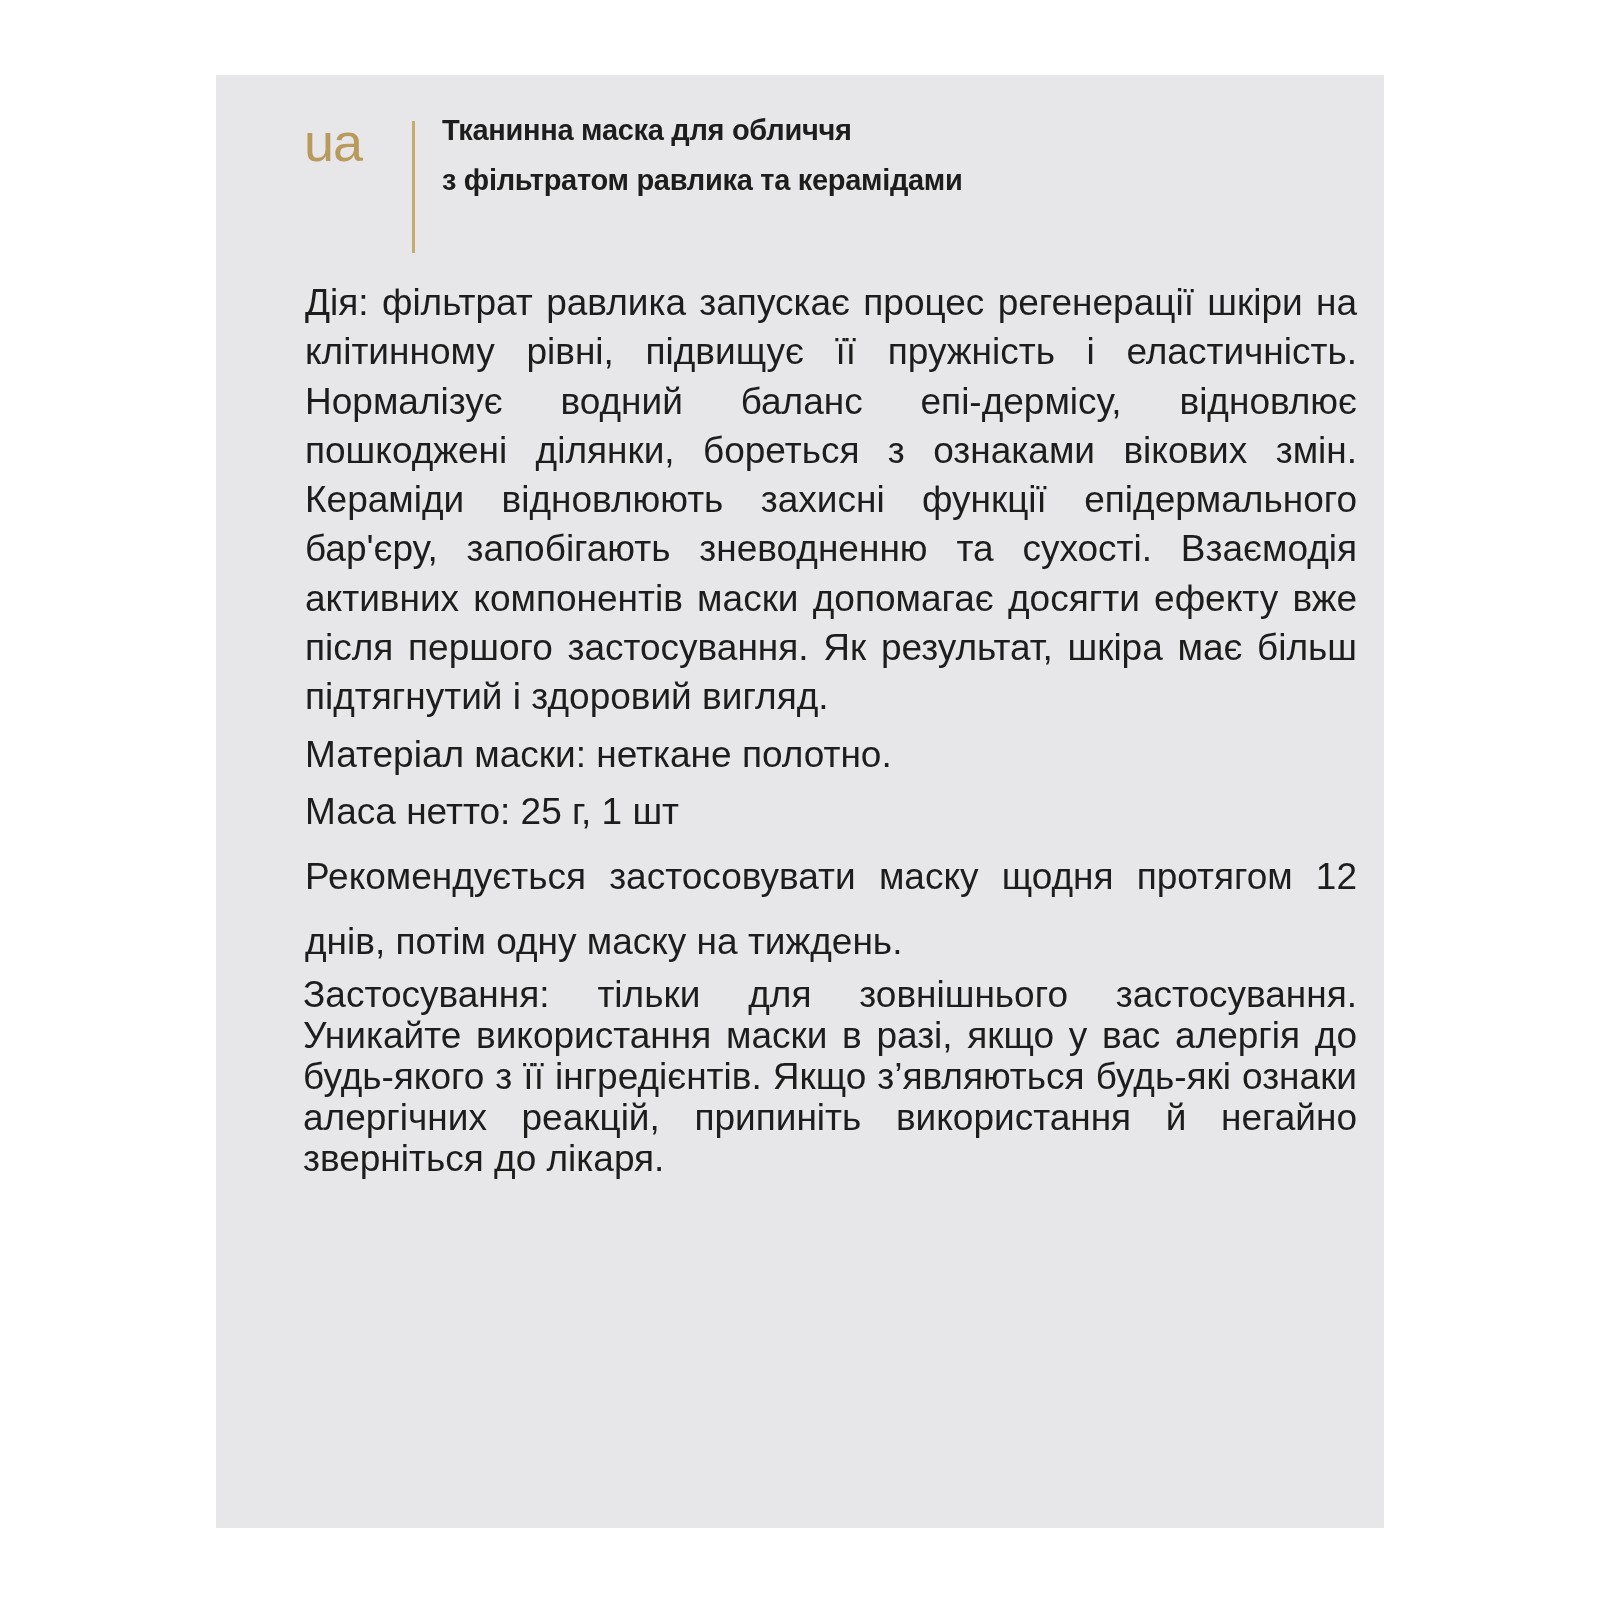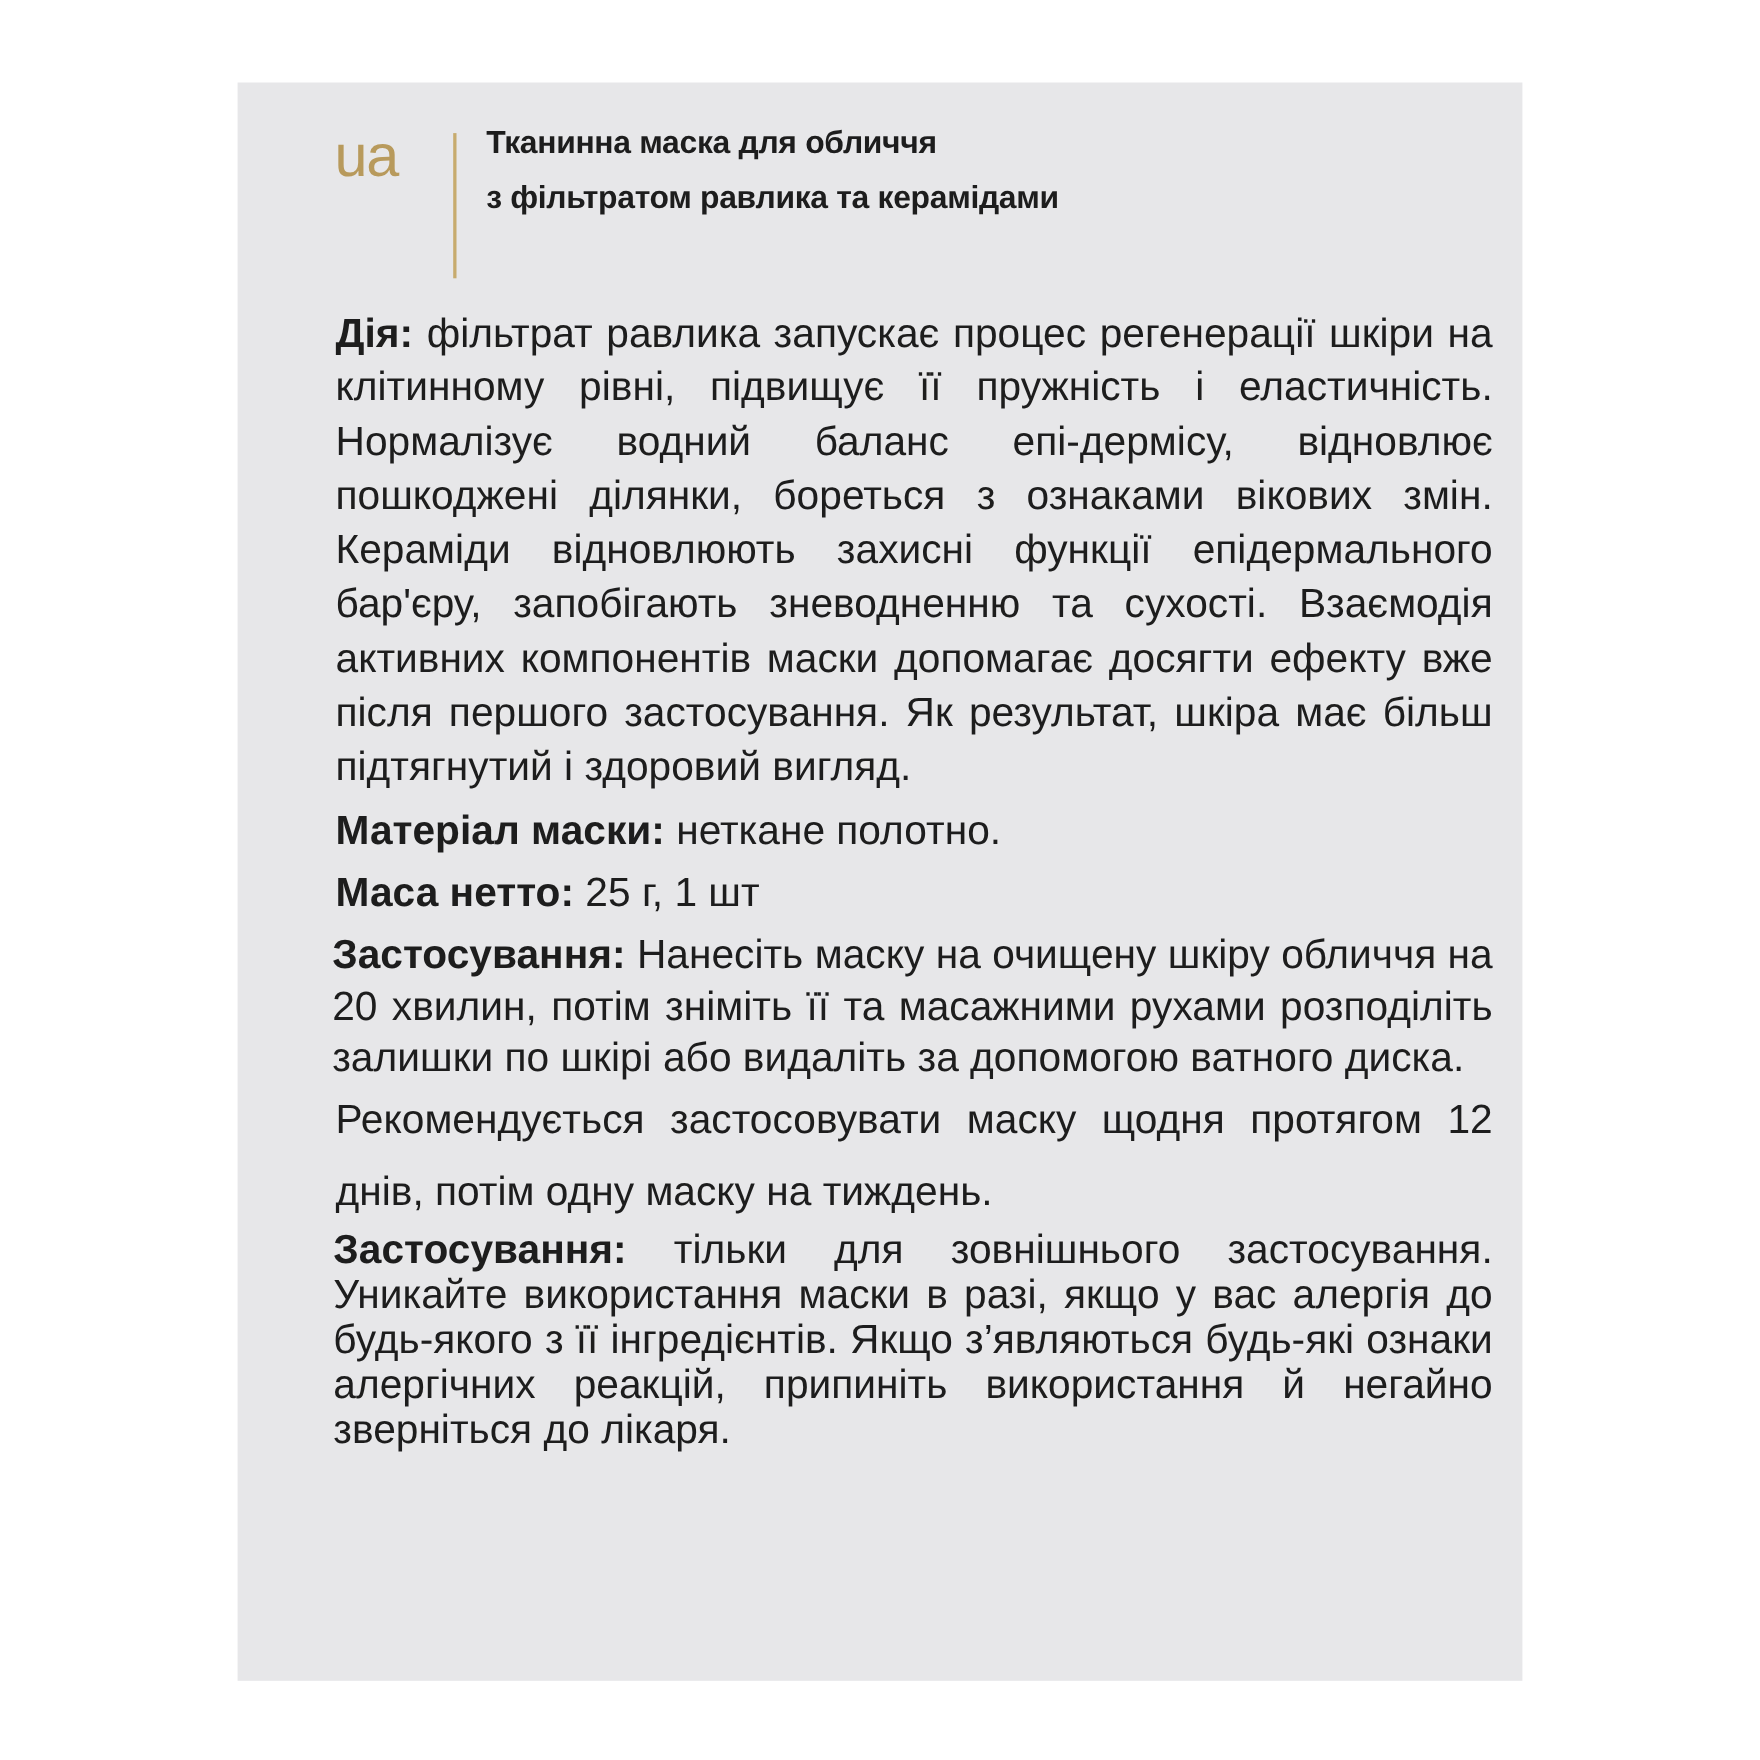--- a/index.html
+++ b/index.html
@@ -64,21 +64,21 @@
       width: 1052px;
       font-family: "Liberation Sans", sans-serif;
       font-size: 37px;
       color: #1d1d1d;
     }
     .para {
       text-align: justify;
       line-height: 49.3px;
       margin: 0;
     }
-    .para b { font-weight: bold; }
+    .para b { font-weight: normal; }
     .p-action { margin-bottom: 8px; }
     .p-material { margin-bottom: 8px; }
     .p-mass { margin-bottom: 8px; }
     .p-usage { line-height: 47px; margin-left: -3px; }
     .p-recommend { line-height: 65px; }
     .p-warning { line-height: 41px; margin-left: -2px; }
   </style>
 </head>
 <body>
 
@@ -94,20 +94,19 @@
   </div>
 
   <div class="body">
 
     <p class="para p-action"><b>Дія:</b><span> фільтрат равлика запускає процес регенерації шкіри на клітинному рівні, підвищує її пружність і еластичність. Нормалізує водний баланс епі-дермісу, відновлює пошкоджені ділянки, бореться з ознаками вікових змін. Кераміди відновлюють захисні функції епідермального бар'єру, запобігають зневодненню та сухості. Взаємодія активних компонентів маски допомагає досягти ефекту вже після першого застосування. Як результат, шкіра має більш підтягнутий і здоровий вигляд.</span></p>
 
     <p class="para p-material"><b>Матеріал маски:</b><span> нетканe полотно.</span></p>
 
     <p class="para p-mass"><b>Маса нетто:</b><span> 25 г, 1 шт</span></p>
 
-    <p class="para p-usage"><b>Застосування:</b><span>  Нанесіть маску на очищену шкіру обличчя на 20 хвилин, потім зніміть її та масажними рухами розподіліть залишки по шкірі або видаліть за допомогою ватного диска.</span></p>
 
     <p class="para p-recommend"><span>Рекомендується застосовувати маску щодня протягом 12 днів, потім одну маску на тиждень.</span></p>
 
     <p class="para p-warning"><b>Застосування:</b><span> тільки для зовнішнього застосування. Уникайте використання маски в разі, якщо у вас алергія до будь-якого з її інгредієнтів. Якщо з’являються будь-які ознаки алергічних реакцій, припиніть використання й негайно зверніться до лікаря.</span></p>
 
   </div>
 </div>
 
 </body></html>

